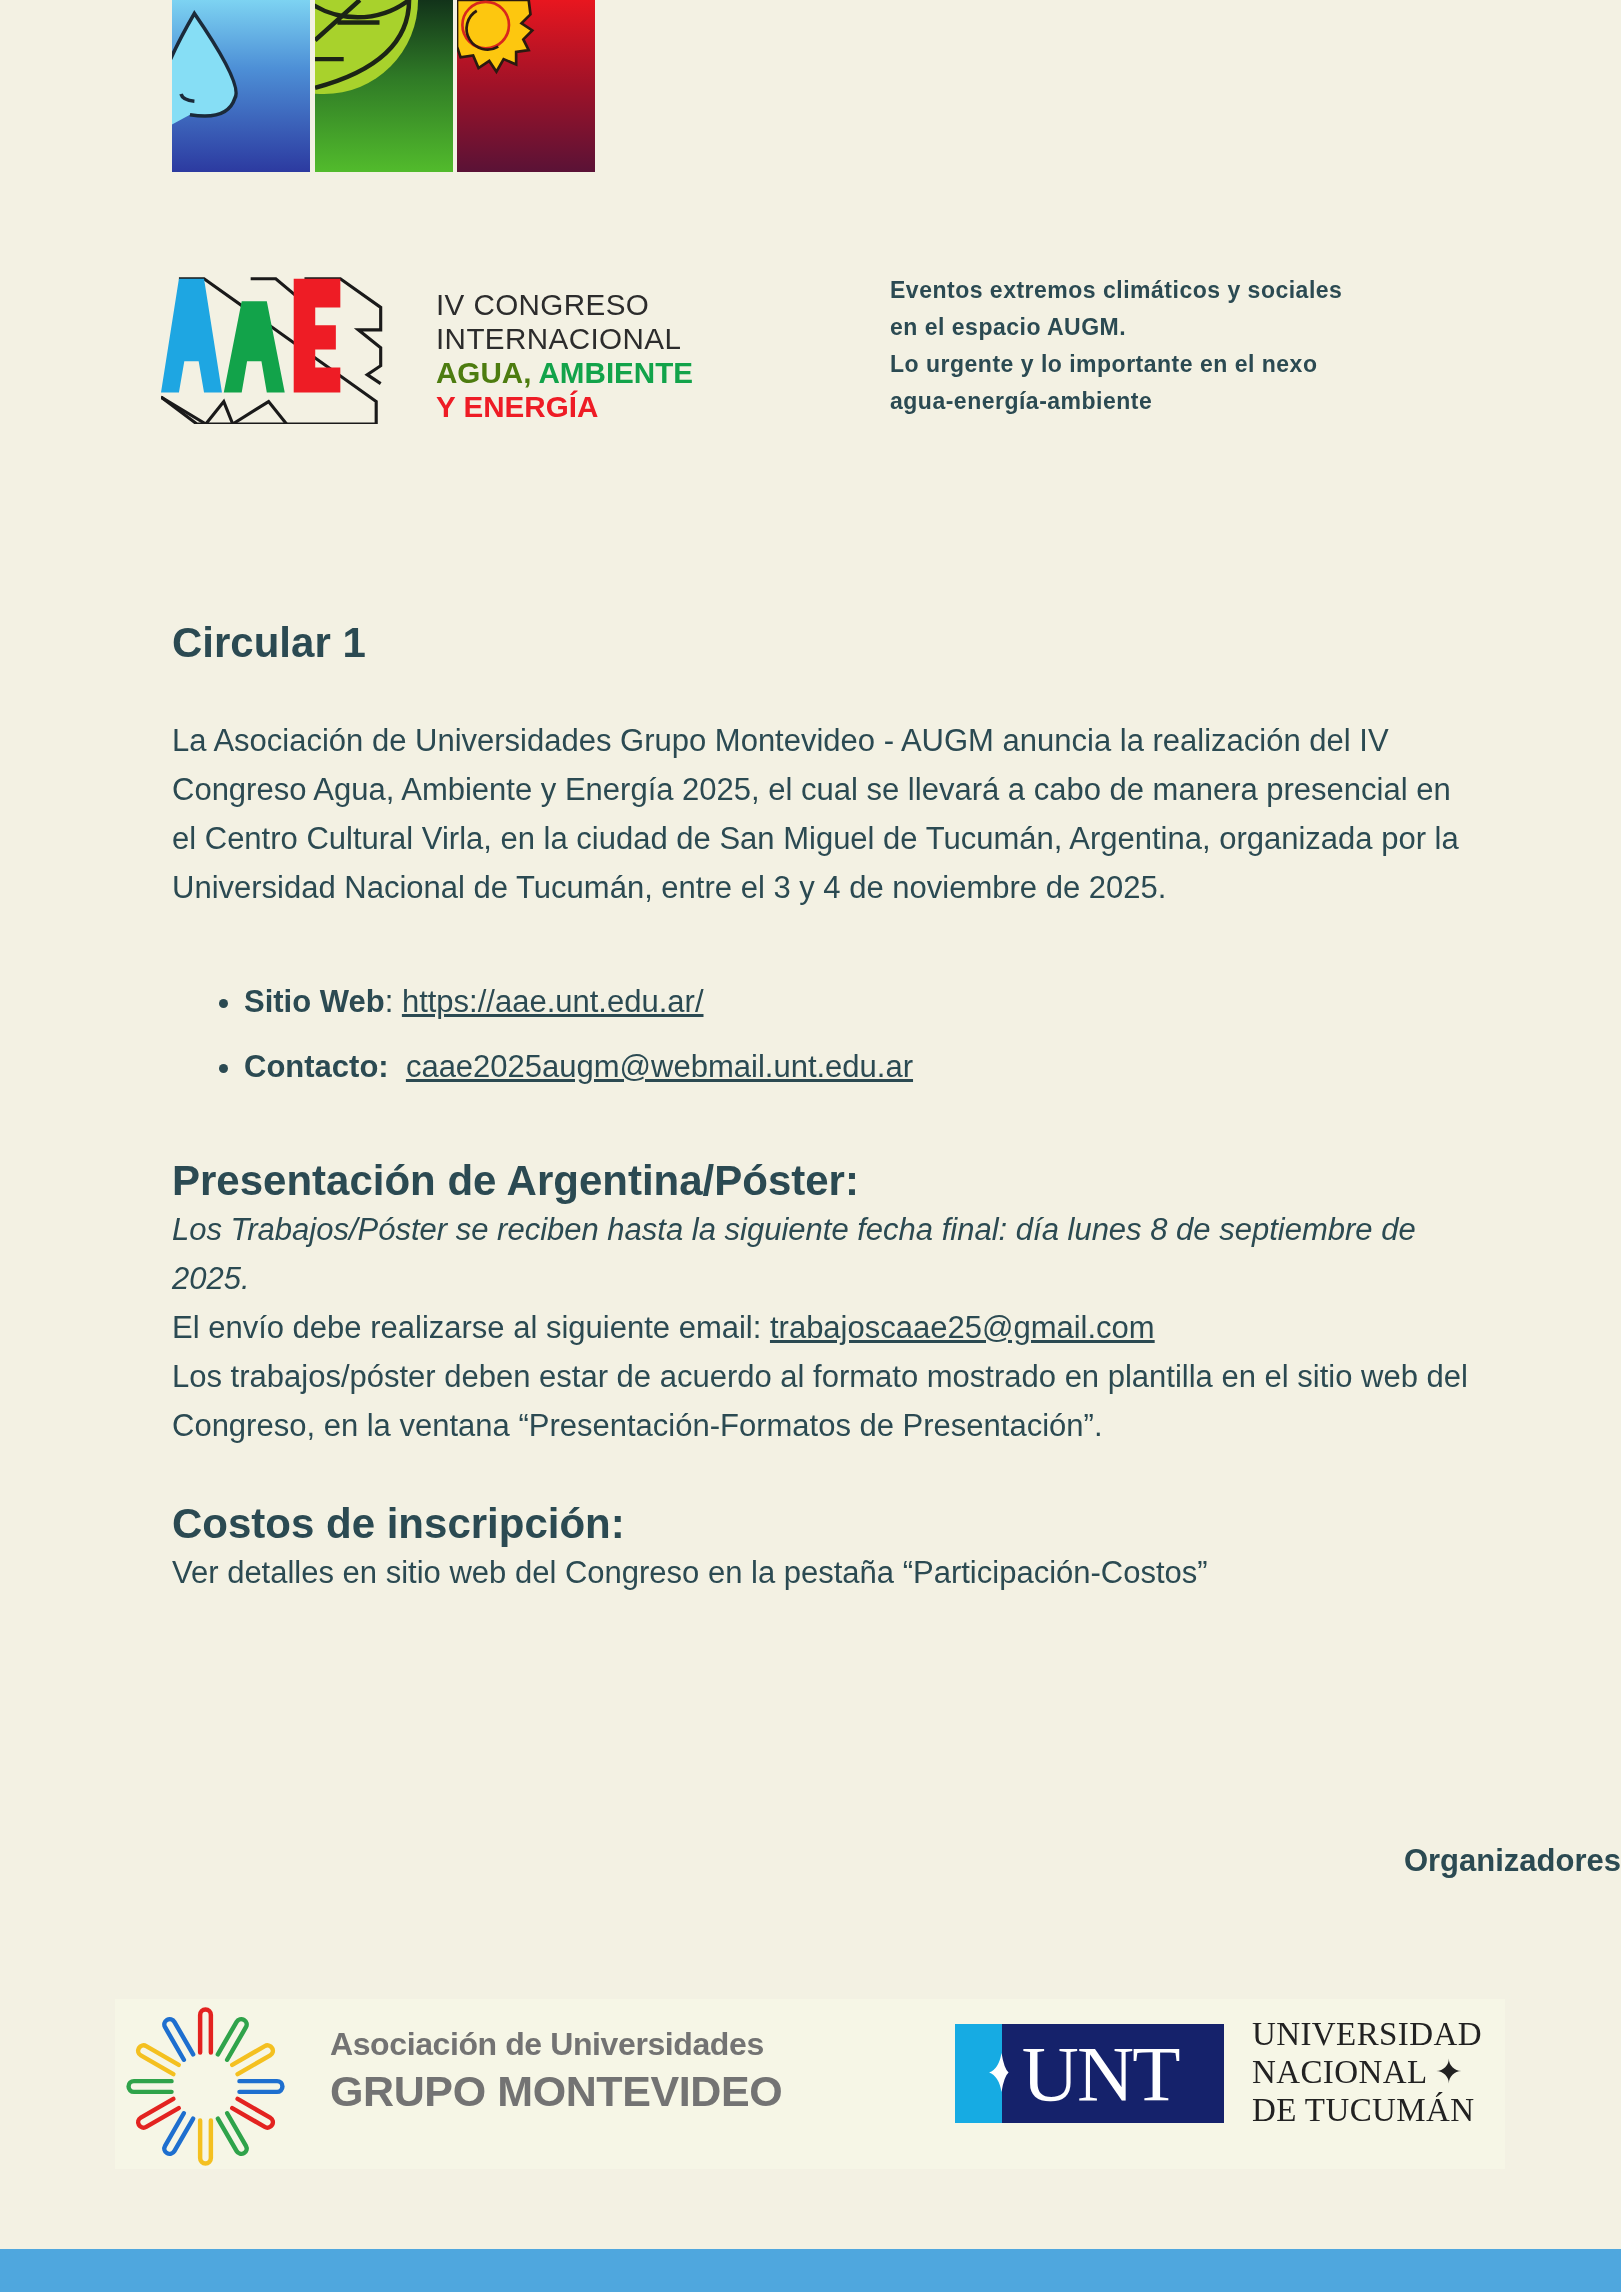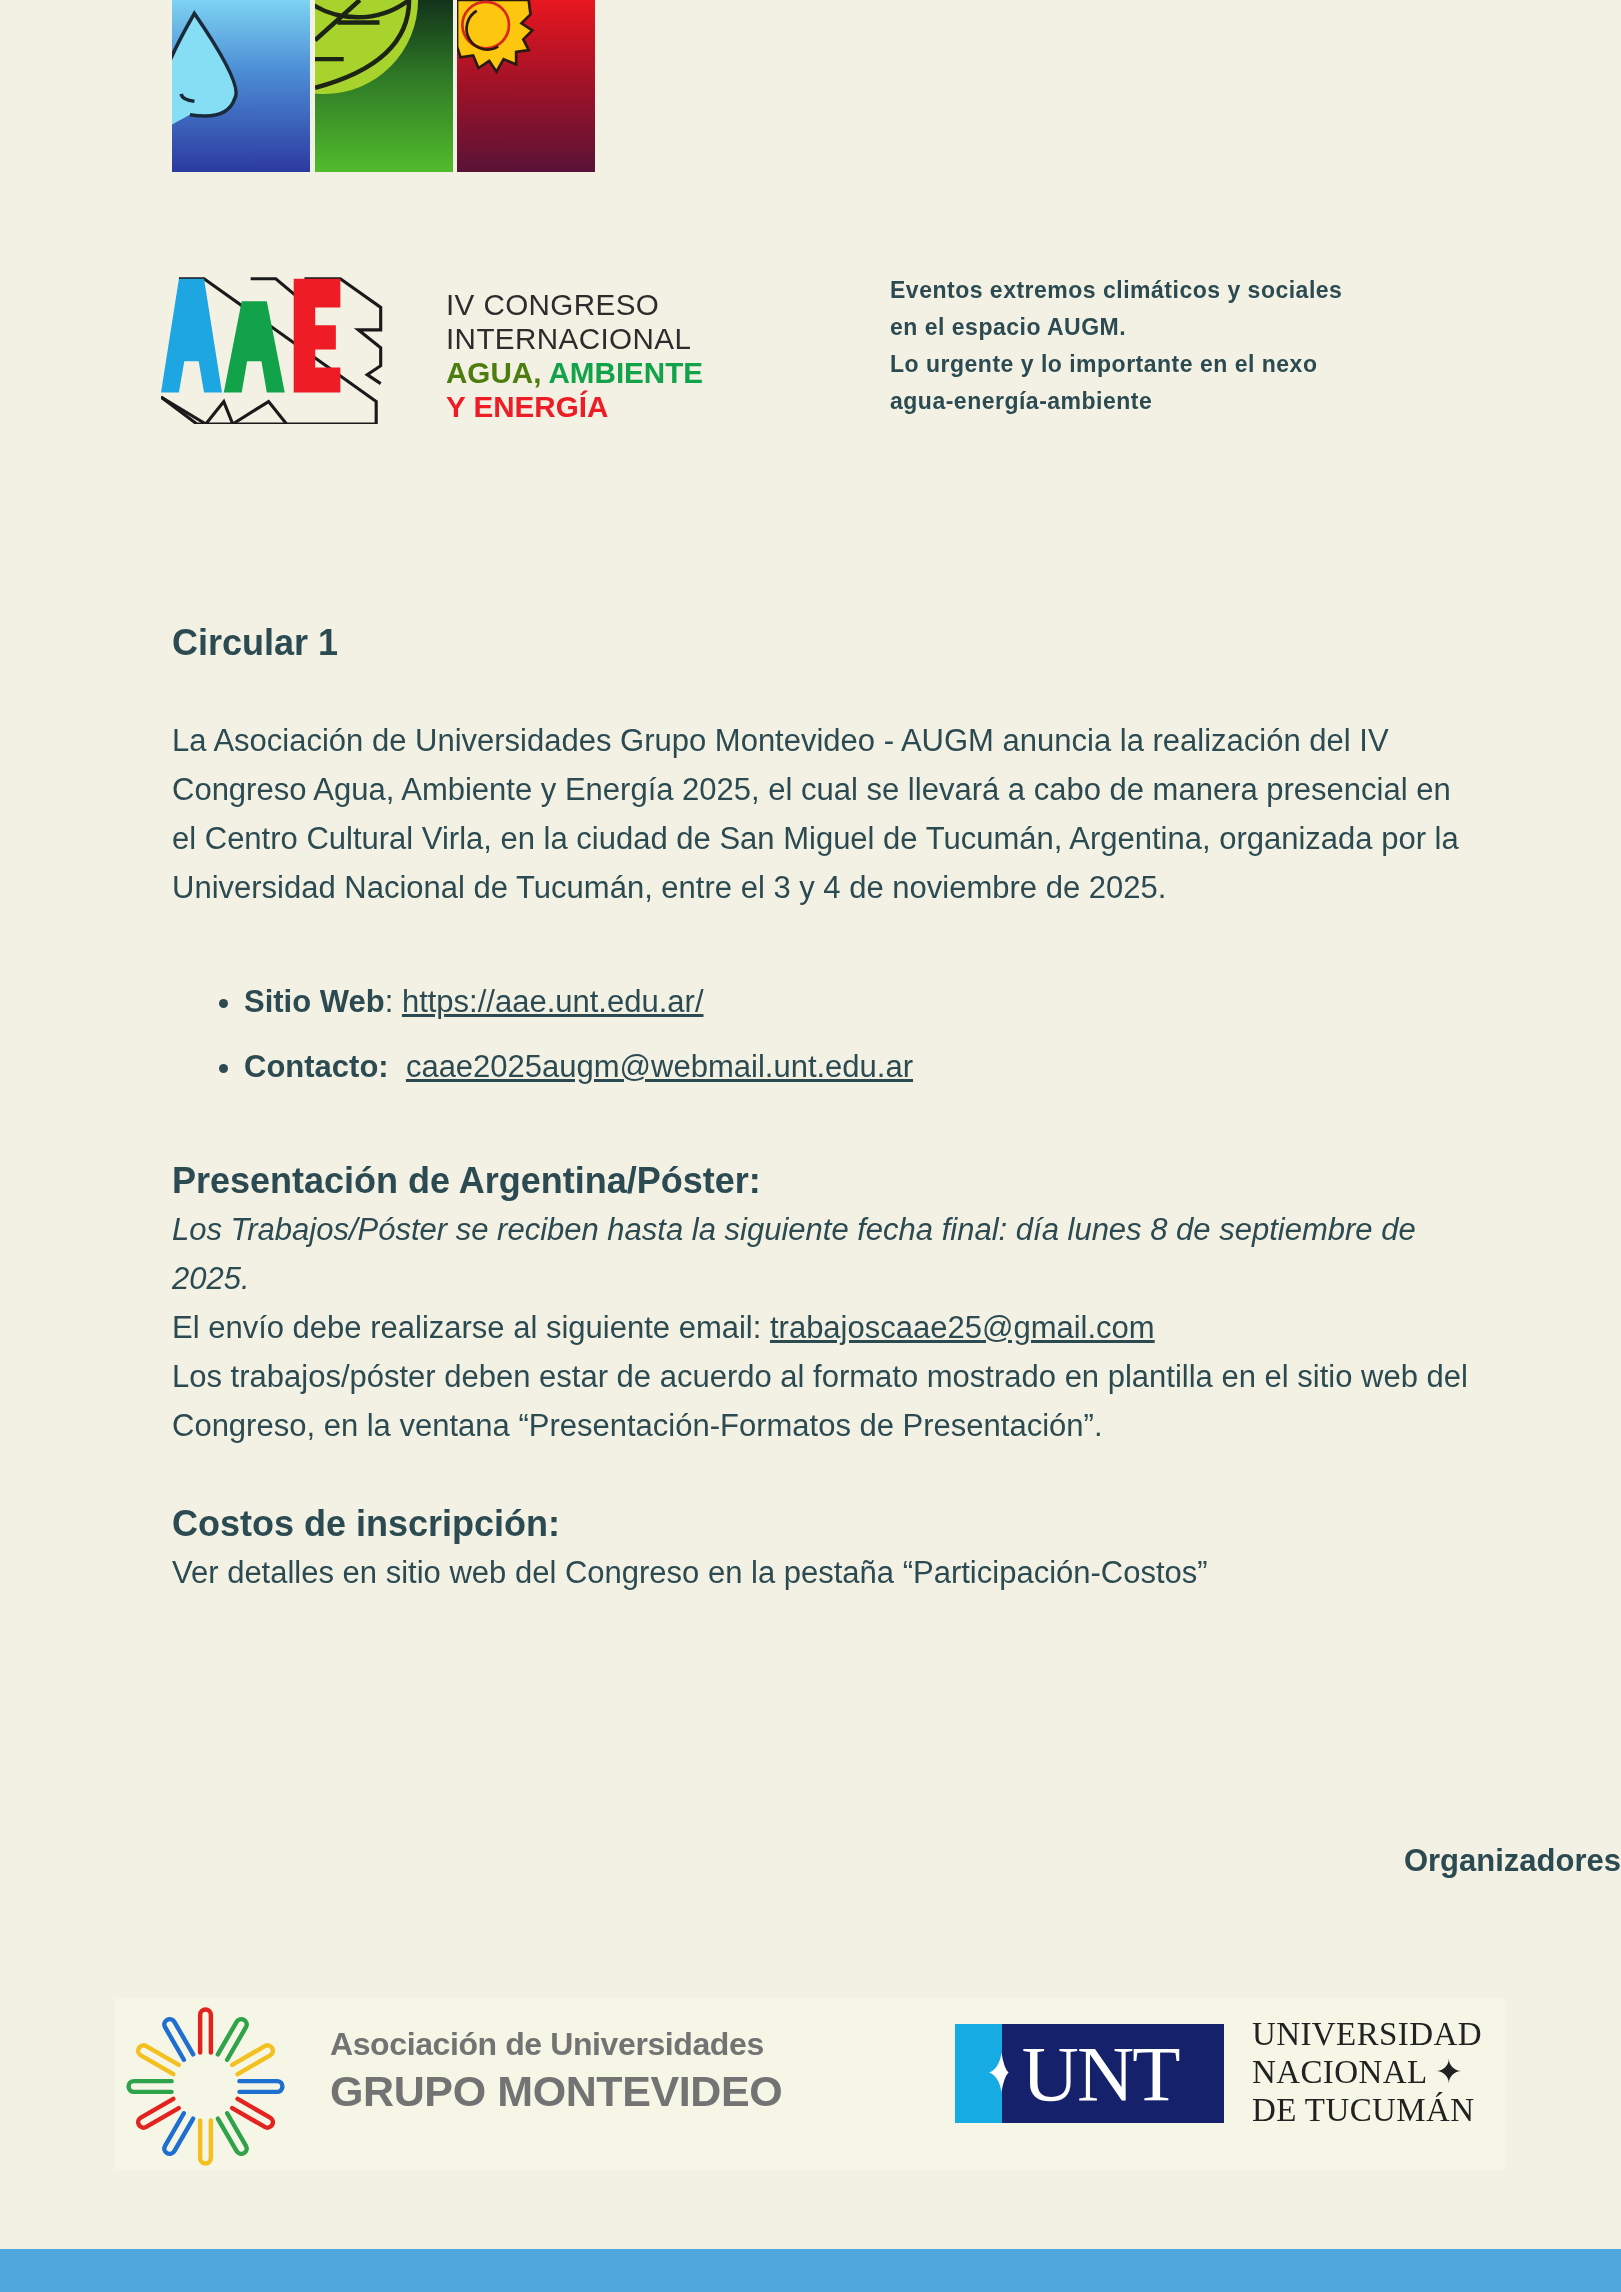--- a/index.html
+++ b/index.html
@@ -12,30 +12,30 @@
 
   
   .tiles { left:172px; top:0; height:172px; display:flex; gap:4.5px; }
   .tile { width:138px; height:172px; position:relative; overflow:hidden; }
   .tile.water { background:linear-gradient(#7dd3f2 0%, #4d8fd6 40%, #2c3aa0 100%); }
   .tile.leaf  { background:linear-gradient(#12331a 0%, #2f7a26 45%, #52bb2c 100%); }
   .tile.sun   { background:linear-gradient(#e8161f 0%, #9f1228 50%, #5a1236 100%); }
 
   
   .aae-logo { left:161px; top:276px; width:269px; height:148px; }
-  .logo-text { left:446px; top:288px; font-family:"Liberation Sans", sans-serif; line-height:34px; }
+  .logo-text { left:436px; top:288px; font-family:"Liberation Sans", sans-serif; line-height:34px; }
   .logo-text .l1, .logo-text .l2 { font-size:29.6px; color:#2c2c2c; letter-spacing:0.4px; }
   .logo-text .l3 { font-size:29.6px; font-weight:bold; }
   .logo-text .l4 { font-size:29.6px; font-weight:bold; color:#ee1c25; }
   .c-blue { color:#4d7c0f; } .c-green { color:#12a34a; }
 
   .tagline { left:890px; top:272px; width:573px; font-size:23px; font-weight:bold; line-height:37px; letter-spacing:0.5px; color:#2b4a52; }
 
   .content { left:172px; top:618px; width:1299px; font-size:31px; line-height:49px; }
-  .content h3 { font-size:36px; font-weight:bold; margin:0; line-height:49px; }
+  .content h3 { font-size:42px; font-weight:bold; margin:0; line-height:49px; }
   .content p { margin:0; }
   .gap { height:49px; }
   .content a { color:#2b4a52; text-decoration:underline; }
   .content ul { margin:0; padding-left:56px; }
   .content li { margin:16px; }
   .italic { font-style:italic; }
 
   .organizadores { left:0; width:1621px; top:1843px; text-align:right; font-size:31px; font-weight:bold; }
 
   .logos-band { left:115px; top:1999px; width:1390px; height:170px; background:#f6f6e6; }

